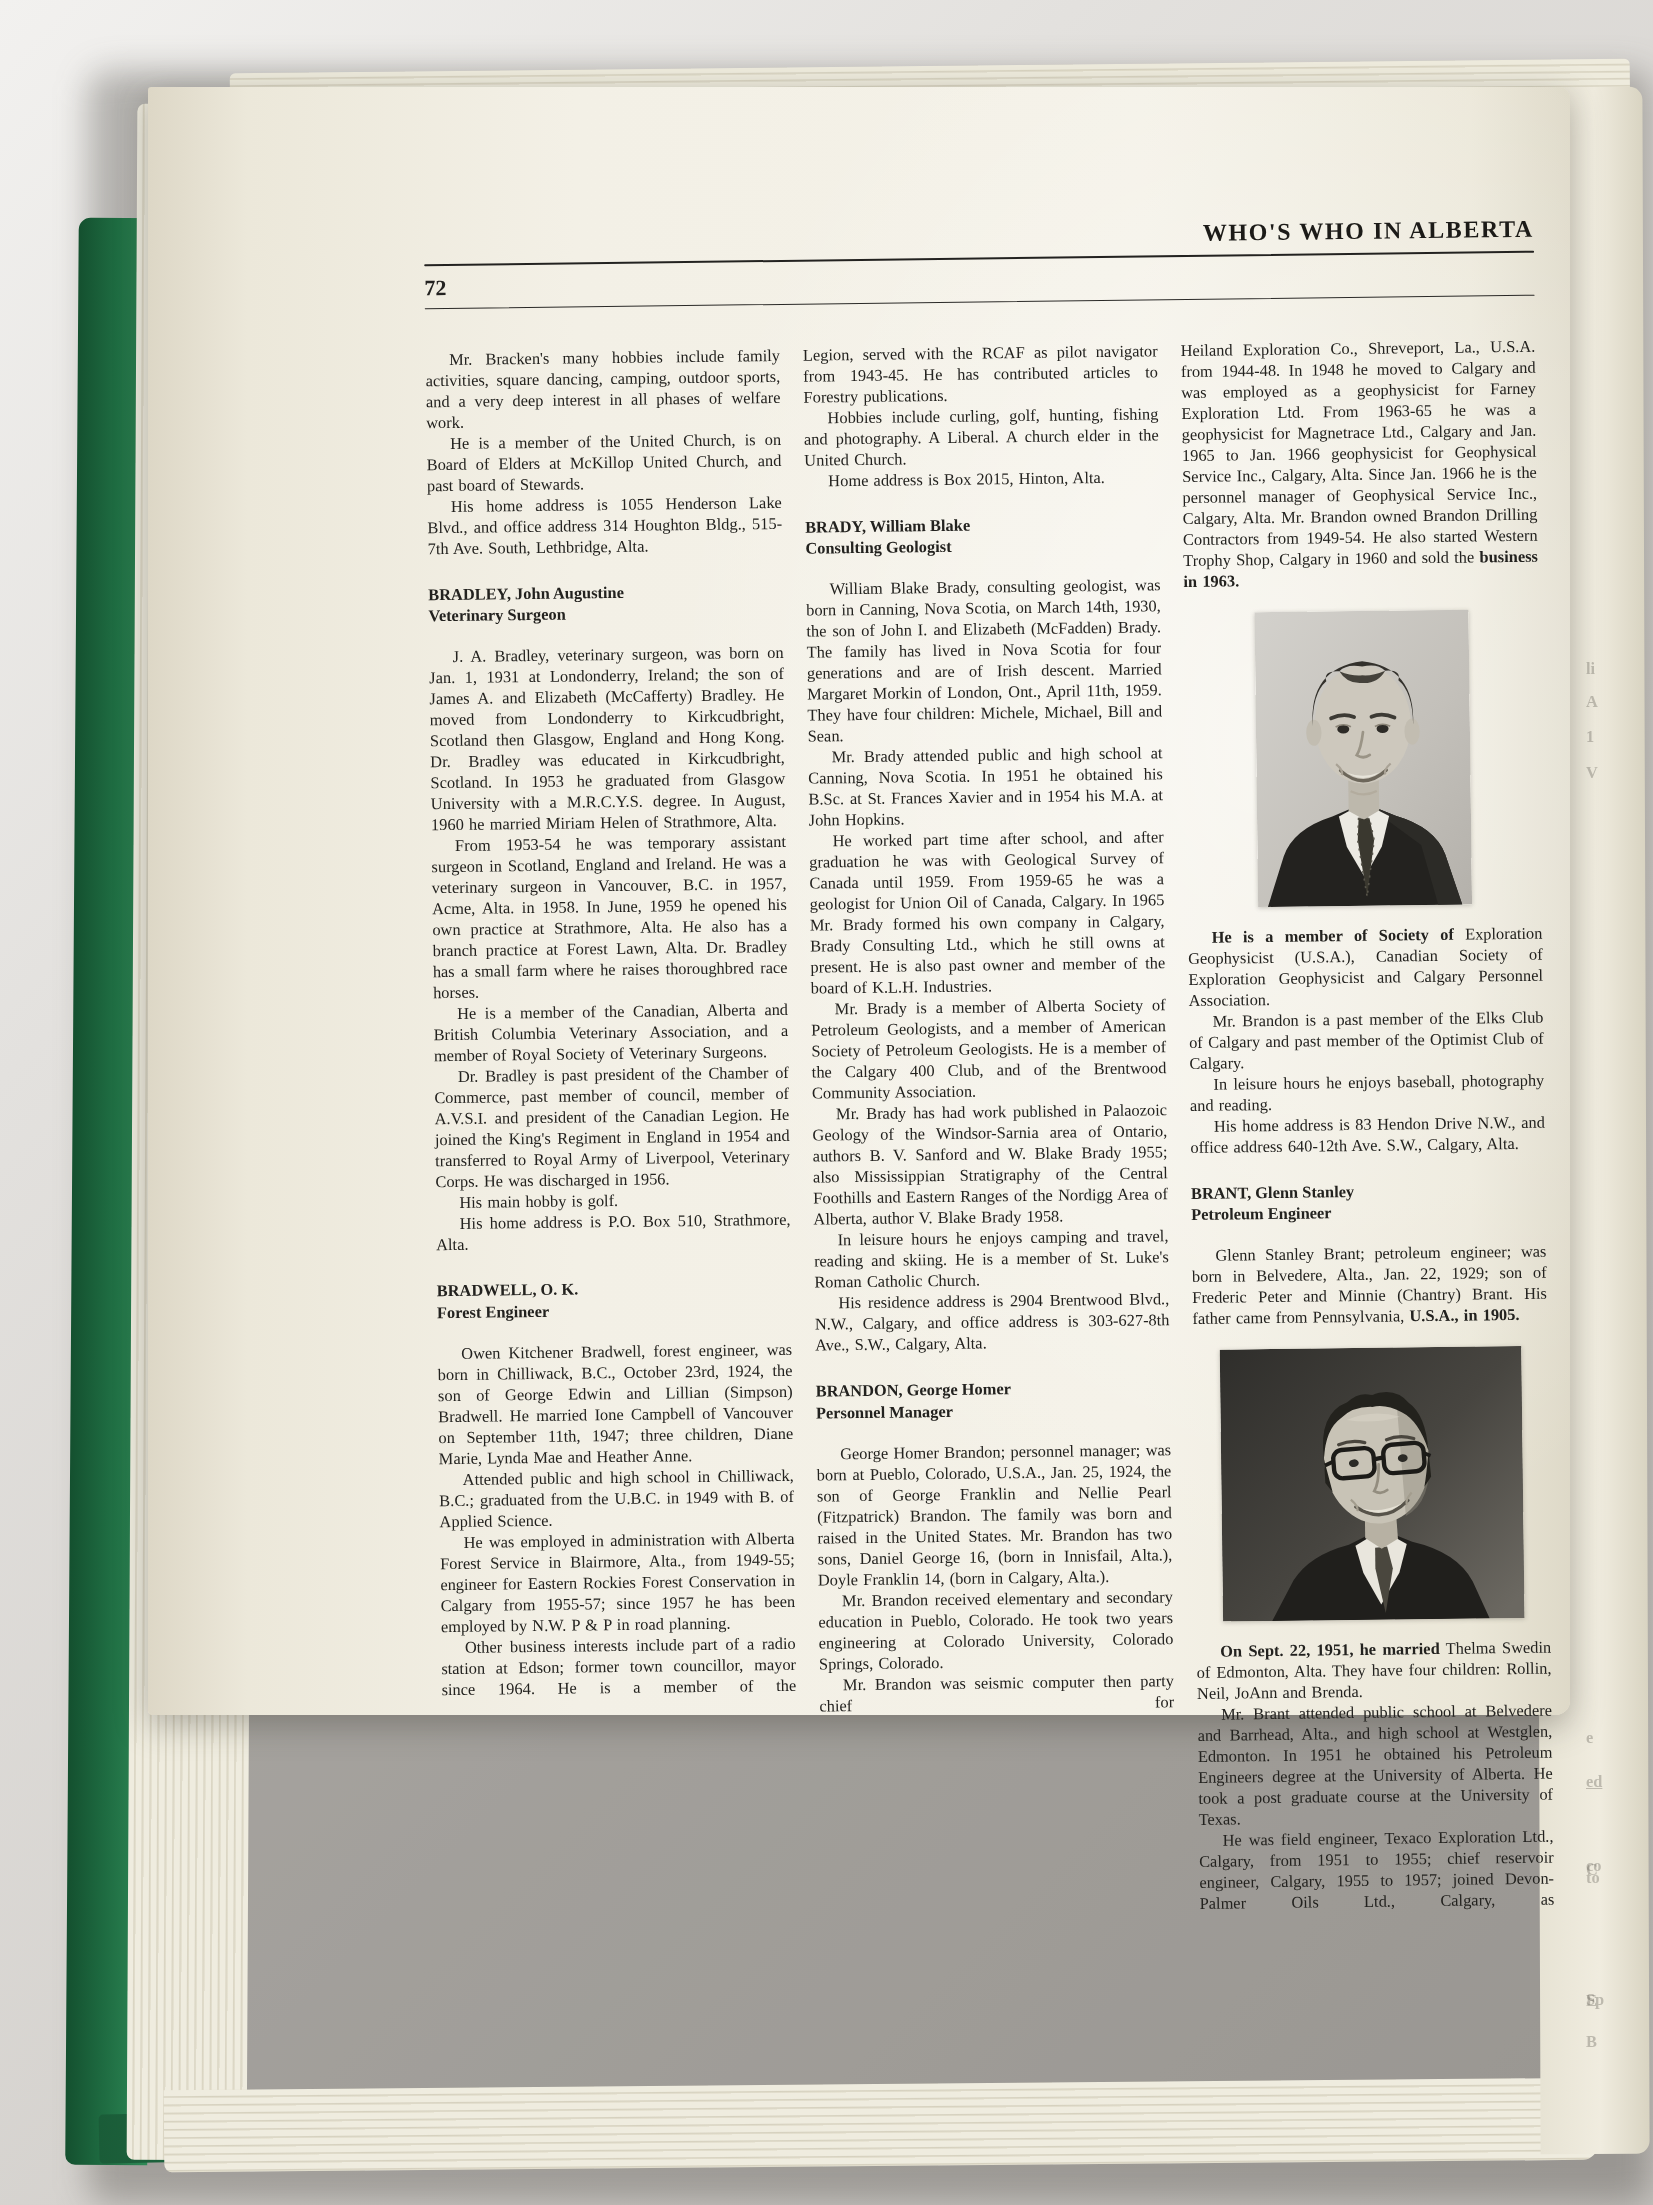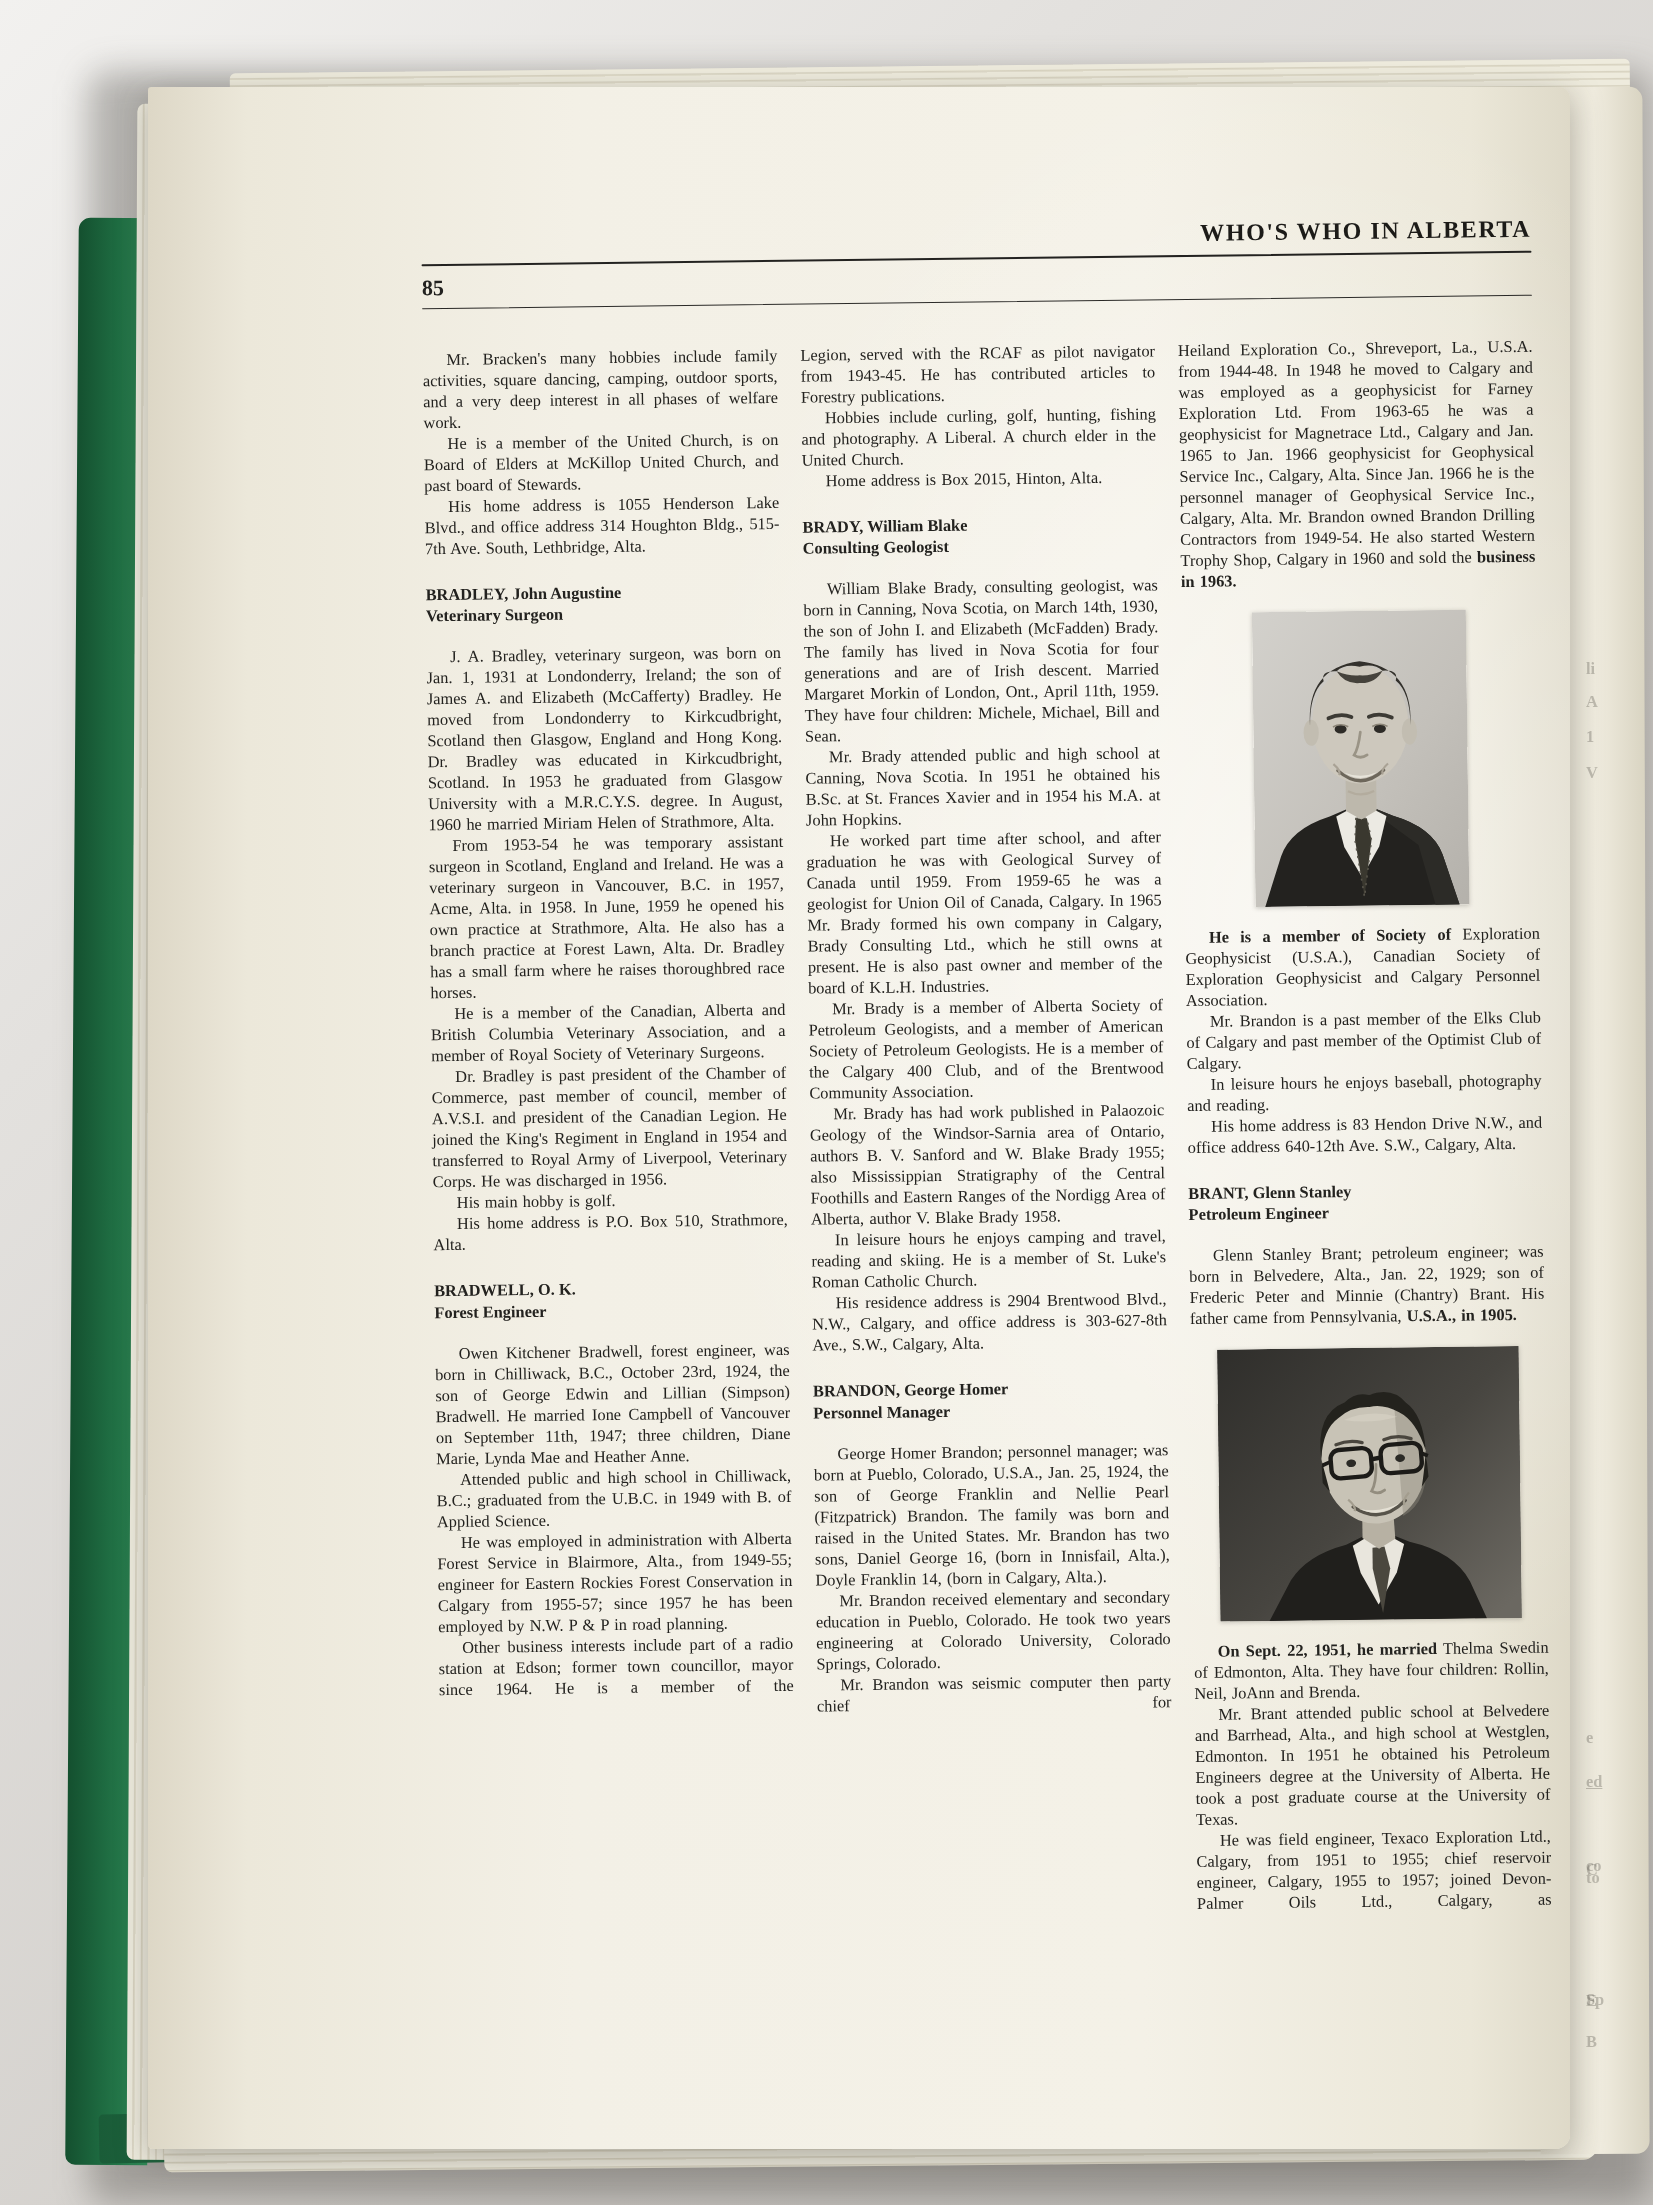--- a/index.html
+++ b/index.html
@@ -22,21 +22,21 @@
     border-radius:7.7px 0 0 7.7px;transform:rotate(.3deg);}
   .page-stack-bottom{position:absolute;left:98px;top:2046px;width:1433px;height:82px;
     background:repeating-linear-gradient(180deg,#efecdf 0px,#efecdf 5.5px,#d6d1bf 6.6px,#e8e4d4 8.2px);
     transform:rotate(-.5deg);border-radius:0 0 14.2px 7.7px;}
   .page-stack-top{position:absolute;left:164px;top:28.4px;width:1400px;height:60px;
     background:repeating-linear-gradient(180deg,#eeebdd 0px,#eeebdd 4.4px,#d8d3c1 5.5px,#e6e2d2 7.1px);
     transform:rotate(-.6deg);border-radius:5.5px;}
   .next-page-edge{position:absolute;left:1471px;top:49px;width:109px;height:2067px;
     background:linear-gradient(90deg,#e7e3d4 0%,#f0ecdf 55%,#d9d4c2 100%);
     border-radius:0 13px 13px 0;transform:rotate(-.2deg);}
-  .main-page{position:absolute;left:82px;top:49px;width:1422px;height:2062px;
+  .main-page{position:absolute;left:82px;top:49px;width:1422px;height:1628px;
     background:
       radial-gradient(984px 1422px at 78% 40%, rgba(255,255,255,.55), rgba(255,255,255,0) 60%),
       linear-gradient(90deg,#ddd7c6 0%,#ece8da 7%,#f3f0e6 30%,#f4f1e7 70%,#ebe7d8 93%,#ded9c8 100%);
     box-shadow:0 9.8px 33px rgba(60,56,48,.35);
     border-radius:3.3px 11px 14.2px 4.4px;
     font-family:Liberation Serif, serif;
   }
   .page-inner{position:absolute;left:0;top:0;width:100%;height:100%;transform:rotate(-.7deg);}
   
   .running-head{position:absolute;left:284px;top:137px;width:1110px;}
@@ -71,21 +71,21 @@
   <div class="page-stack-left"></div>
   <div class="page-stack-top"></div>
   <div class="page-stack-bottom"></div>
   <div class="next-page-edge"></div>
 
   <div class="main-page">
     <div class="page-inner">
       <div class="running-head">
         <div class="running-title">WHO'S WHO IN ALBERTA</div>
         <div class="rule1"></div>
-        <div class="pageno-row"><span>85</span></div>
+        <div class="pageno-row"><span>72</span></div>
         <div class="rule2"></div>
       </div>
       <div class="columns">
           <div class="col">
             <p class="para indent"><span>Mr. Bracken's many hobbies include family activities, square dancing, camping, outdoor sports, and a very deep interest in all phases of welfare work.</span></p>
             <p class="para indent"><span>He is a member of the United Church, is on Board of Elders at McKillop United Church, and past board of Stewards.</span></p>
             <p class="para indent"><span>His home address is 1055 Henderson Lake Blvd., and office address 314 Houghton Bldg., 515-7th Ave. South, Lethbridge, Alta.</span></p>
             <div class="entry-heading">
               <div>BRADLEY, John Augustine</div>
               <div>Veterinary Surgeon</div>

